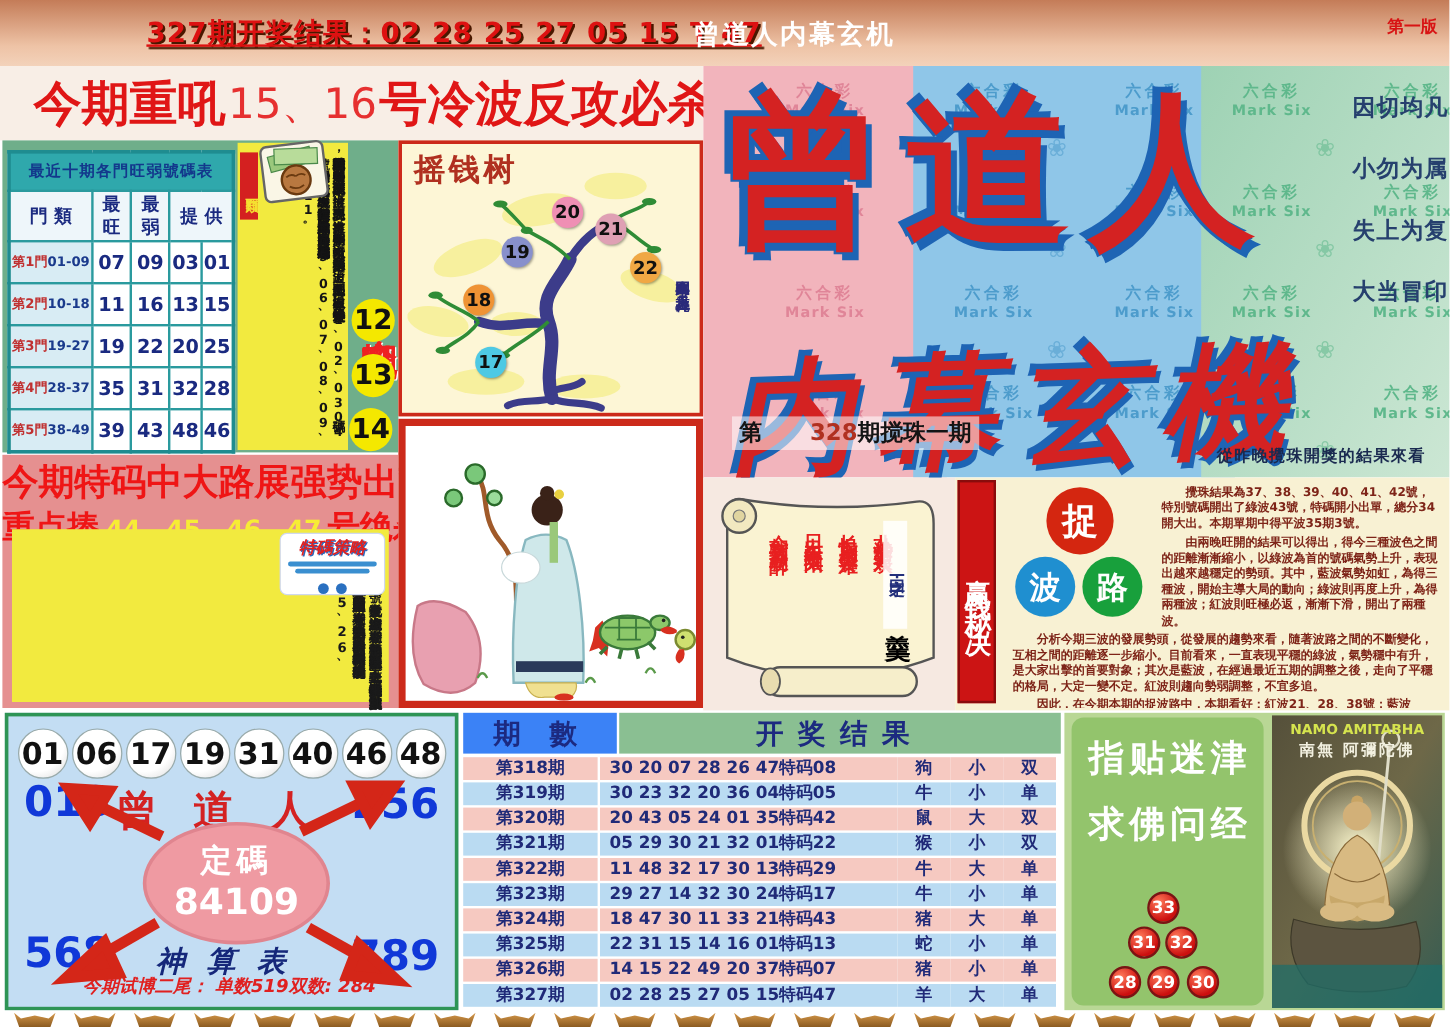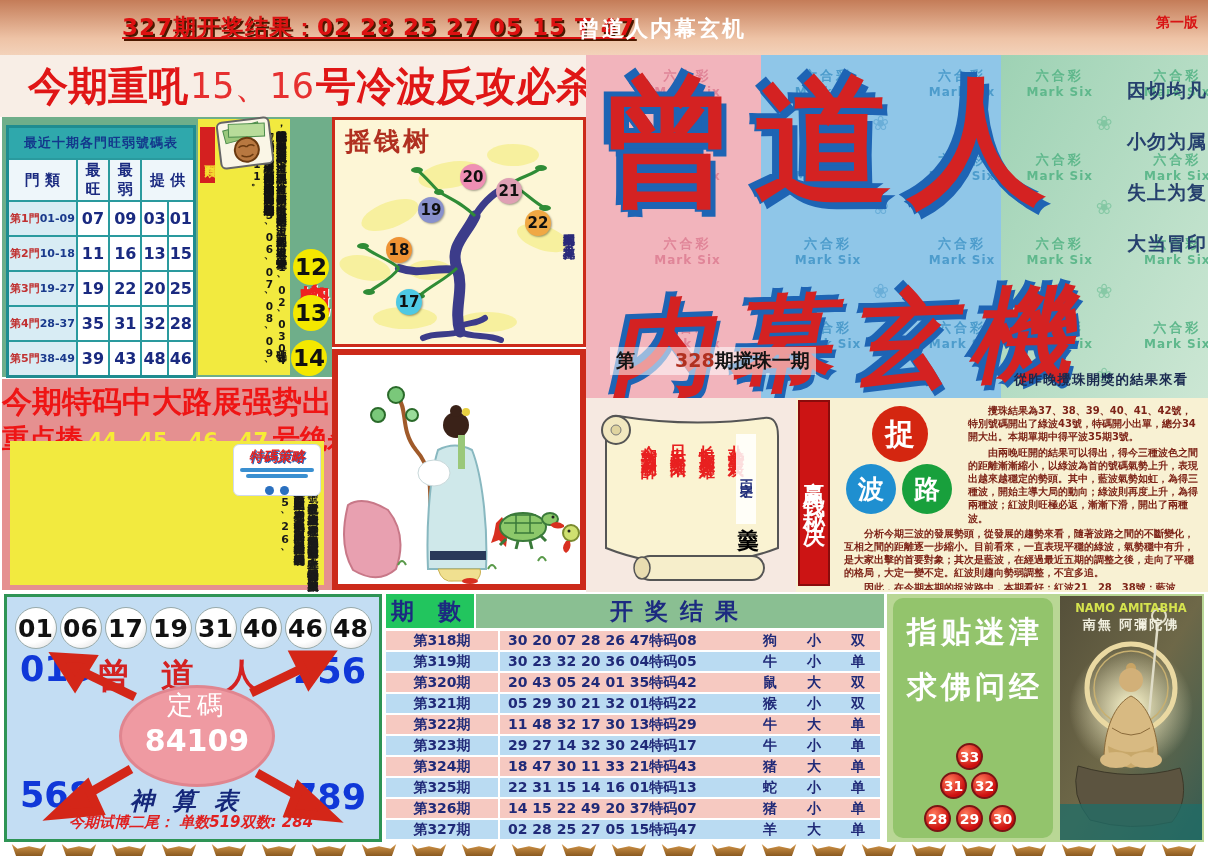--- a/index.html
+++ b/index.html
@@ -123,31 +123,31 @@
 
   
   #fortunePanel{left:4px;top:594px;width:378px;height:248px;background:#c3ddf3;border:3px solid #2e9455;box-sizing:border-box;}
   #ballRow{position:absolute;left:0;top:10px;width:100%;display:flex;justify-content:center;gap:3px;}
   .wball{width:40px;height:40px;border-radius:50%;background:radial-gradient(circle at 35% 30%,#fff 60%,#d8d8d8);
     border:1px solid #9aa;display:flex;align-items:center;justify-content:center;font-size:25px;font-weight:bold;color:#111;}
   .corner{position:absolute;font-size:35px;font-weight:bold;color:#1038d8;}
   #fBrand{position:absolute;left:0;top:56px;width:100%;text-align:center;font-size:34px;font-weight:bold;color:#d42222;letter-spacing:30px;}
   #fOval{position:absolute;left:112px;top:88px;width:150px;height:96px;background:#ef9aa2;border:3px solid #e0858f;
     border-radius:50%;text-align:center;color:#fff;}
-  #fOval .ol{font-size:26px;font-weight:normal;letter-spacing:4px;}
+  #fOval .ol{font-size:26px;font-weight:bold;margin-top:12px;letter-spacing:4px;}
   #fOval .on{font-size:30px;font-weight:bold;}
   #fScript{position:absolute;left:0;top:188px;width:100%;text-align:center;font-size:24px;font-weight:bold;font-style:italic;
     color:#15277a;letter-spacing:18px;}
   #fFooter{position:absolute;left:62px;top:216px;font-size:15px;font-weight:bold;font-style:italic;color:#e02020;}
   #fArrows{position:absolute;inset:0;z-index:1;pointer-events:none;}
 
   
   #resultsPanel{left:386px;top:594px;width:498px;height:248px;background:#fff;}
   #resHead{display:flex;height:34px;margin-bottom:3px;}
-  #resHead .hc1{width:88px;background:#22c55e;color:#1c2a80;font-size:23px;font-weight:bold;letter-spacing:8px;
+  #resHead .hc1{width:128px;background:#3b82f6;color:#1c2a80;font-size:23px;font-weight:bold;letter-spacing:8px;
     display:flex;align-items:center;justify-content:center;margin-right:2px;}
   #resHead .hc2{flex:1;background:#8abf92;color:#1c2a80;font-size:23px;font-weight:bold;letter-spacing:12px;
     display:flex;align-items:center;justify-content:center;}
   .rrow{display:flex;height:19px;margin-bottom:2px;font-size:14px;font-weight:bold;color:#202a78;align-items:center;}
   .rrow.pink>div{background:#f6c9c1;} .rrow.blue>div{background:#badbf2;}
   .rrow .c-issue{width:112px;text-align:center;margin-right:2px;height:19px;line-height:19px;}
   .rrow .c-res{width:248px;padding-left:8px;box-sizing:border-box;height:19px;line-height:19px;white-space:nowrap;}
   .rrow .c-z,.rrow .c-s,.rrow .c-p{width:44px;text-align:center;height:19px;line-height:19px;}
 
   

